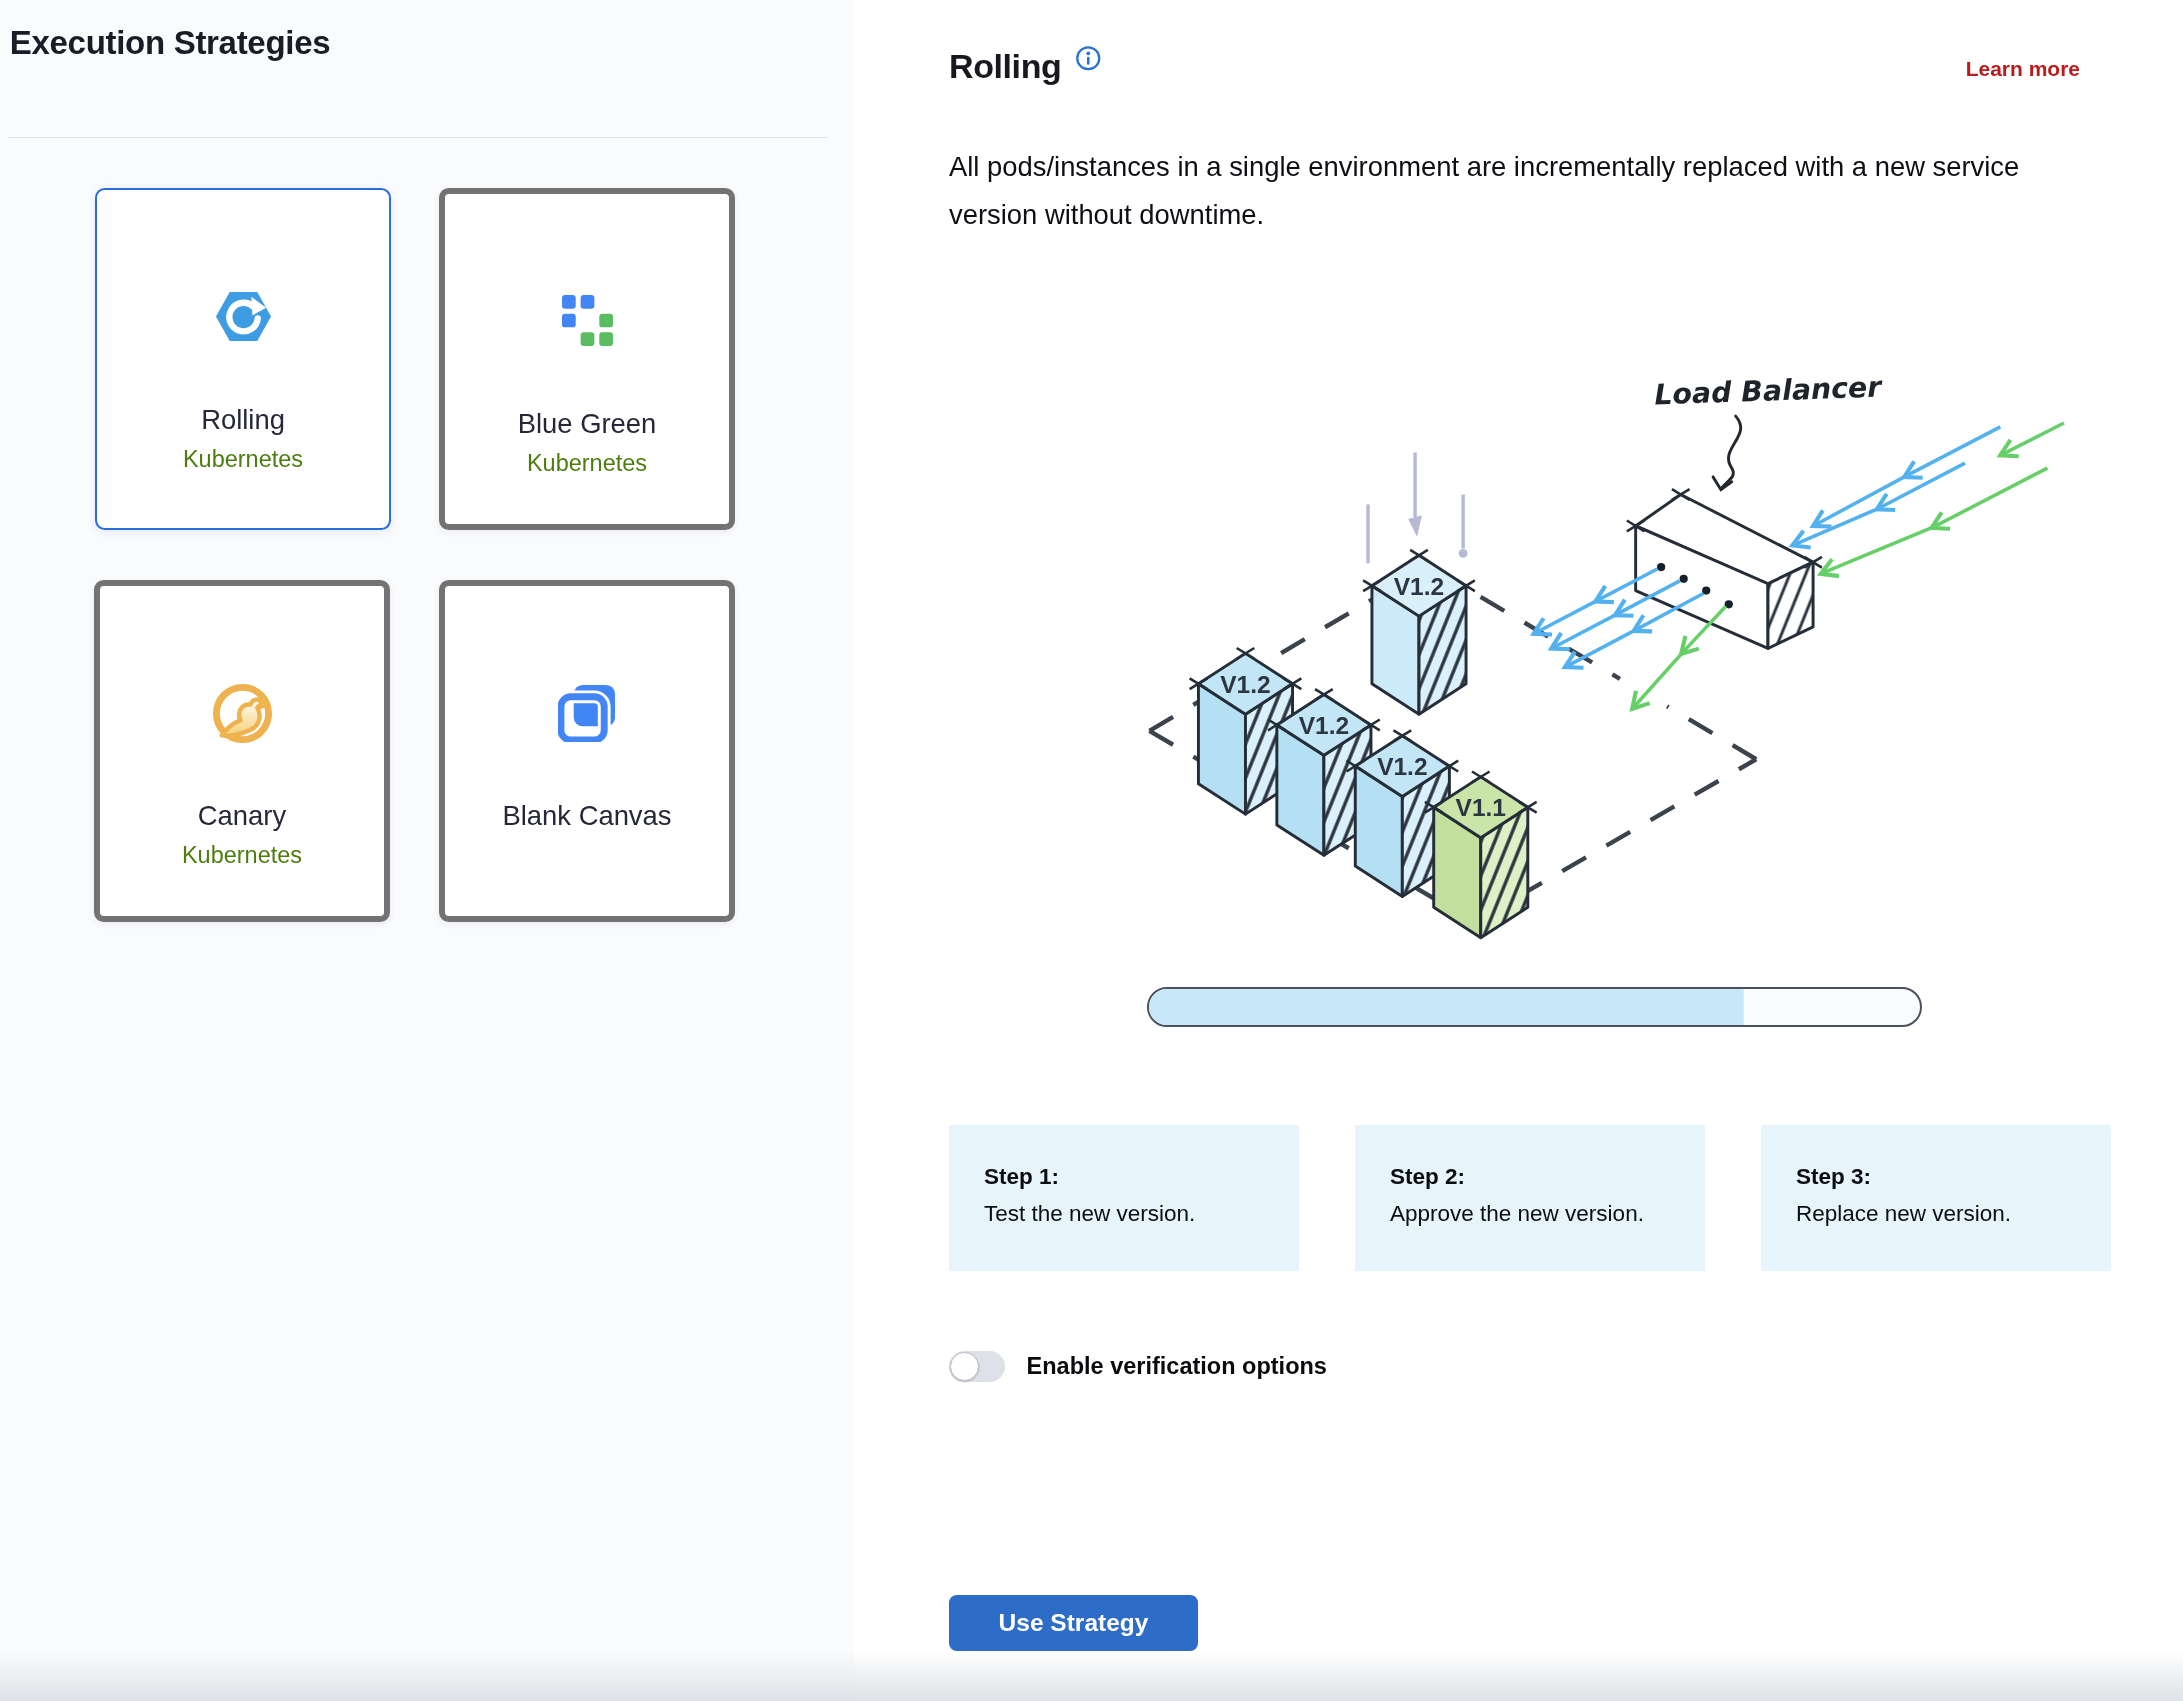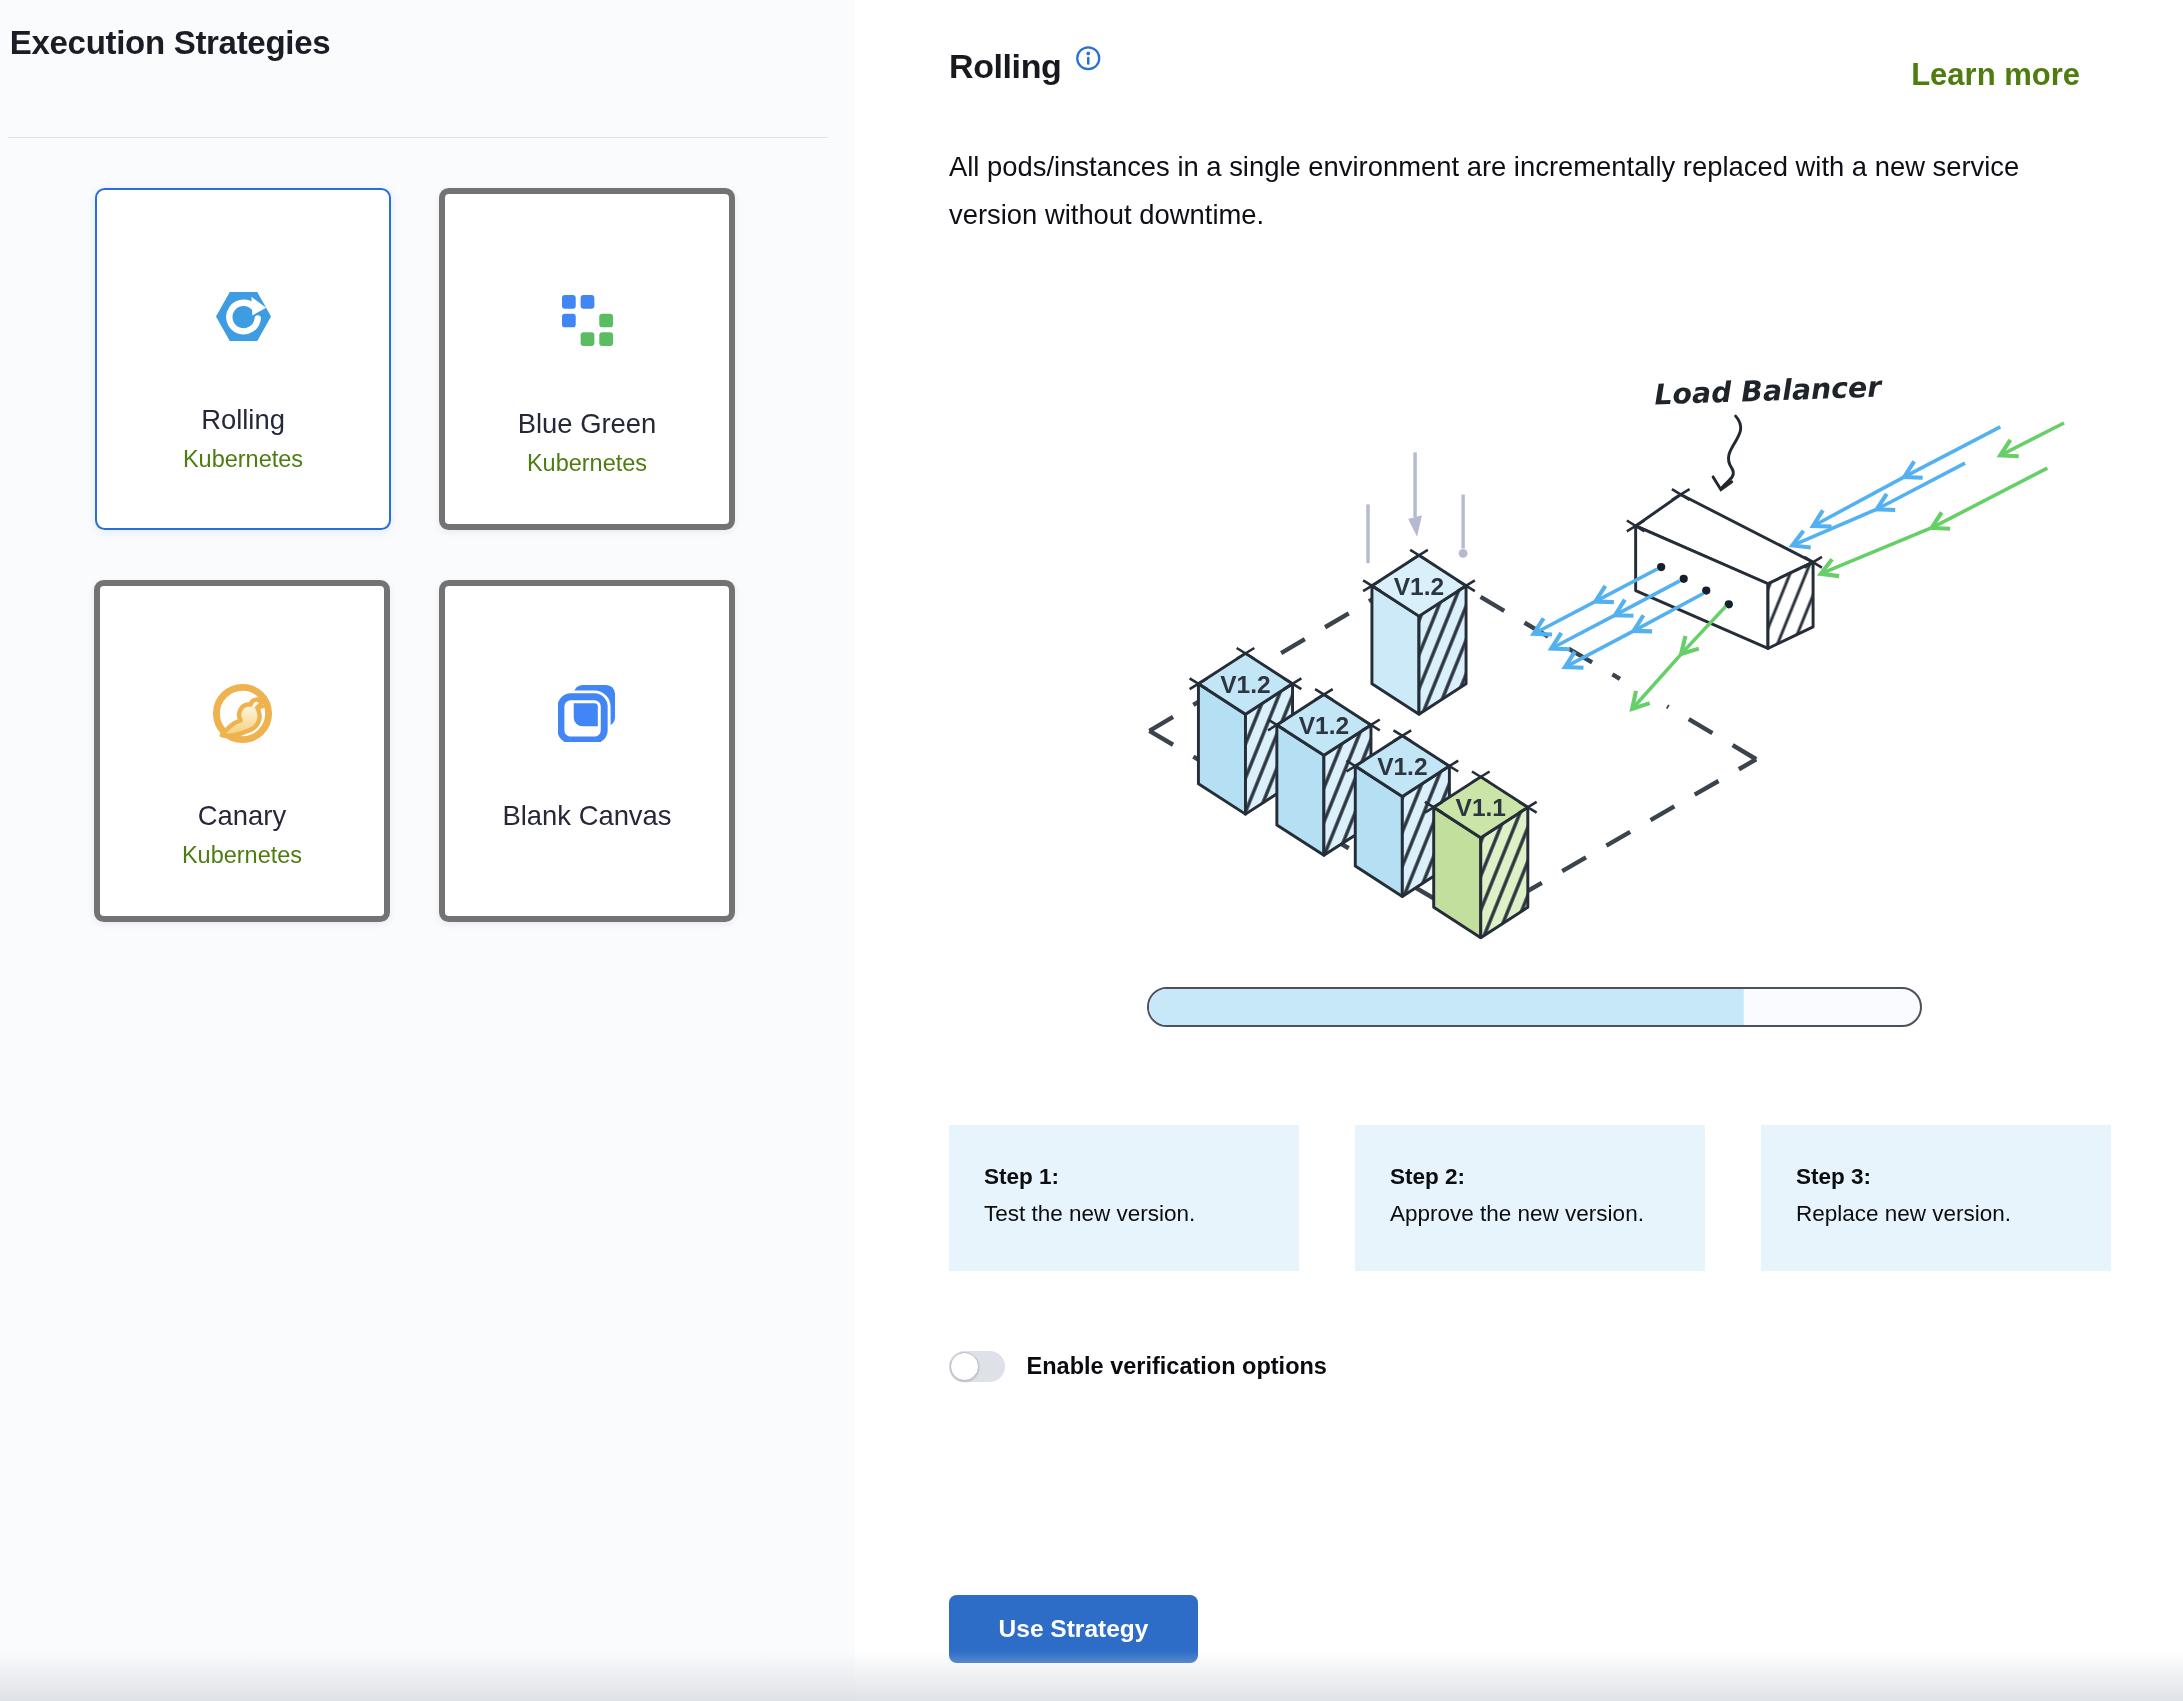--- a/index.html
+++ b/index.html
@@ -22,21 +22,21 @@
   #card-canary{left:94px;top:580px;}
   #card-blank{left:439px;top:580px;}
   .card-icon{height:65px;margin-top:94px;display:flex;align-items:center;justify-content:center;}
   .card-title{margin-top:55px;font-size:27.4px;font-weight:400;color:#26283a;}
   .card-sub{margin-top:9.8px;font-size:23.5px;color:#4d7c0f;}
   
   .main{position:absolute;left:855px;top:0;width:1329px;height:1702px;background:#fff;}
   .detail-header{position:absolute;left:94px;top:47px;display:flex;align-items:flex-start;}
   .detail-title{font-size:34px;font-weight:700;color:#17191f;letter-spacing:-0.4px;}
   .info-ic{margin-left:13.7px;margin-top:-2px;}
-  .learn-more{position:absolute;right:104px;top:57px;font-size:31px;font-weight:700;color:#4d7c0f;text-decoration:none;cursor:pointer;}
+  .learn-more{position:absolute;right:104px;top:57px;font-size:21px;font-weight:700;color:#b91c1c;text-decoration:none;cursor:pointer;}
   .detail-desc{position:absolute;left:94px;top:143px;width:1152px;font-size:27.4px;line-height:48px;color:#0e0f14;}
   .illustration{position:absolute;left:263px;top:323px;width:1000px;height:647px;}
   .progress-wrap{
     position:absolute;left:292px;top:987px;width:775px;height:40px;box-sizing:border-box;
     border:2.5px solid #4c525b;border-radius:21.6px;background:#fafbfe;overflow:hidden;
   }
   .progress-fill{height:100%;background:#c7e8f8;border-right:1px solid #d8eef9;}
   .step{
     position:absolute;top:1125px;width:350px;height:146px;background:#e7f4fb;
     box-sizing:border-box;padding:35px 29px 0 35px;font-size:22.5px;color:#0c0d10;line-height:33px;
@@ -44,21 +44,21 @@
   #step-1{left:94px;} #step-2{left:500px;} #step-3{left:906px;}
   .step-title{font-weight:700;margin-bottom:3.9px;}
   .toggle-row{position:absolute;left:94px;top:1351px;display:flex;align-items:center;}
   .switch{position:relative;width:56px;height:31px;border-radius:15.7px;background:#dfe1e8;cursor:pointer;}
   .switch .knob{
     position:absolute;left:1px;top:1px;width:29px;height:29px;border-radius:50%;background:#fff;
     border:1px solid #bcbdc6;box-sizing:border-box;box-shadow:0 1px 2px rgba(0,0,0,.18);
   }
   .toggle-label{margin-left:21.6px;font-size:23.5px;font-weight:700;color:#0a0b0e;}
   .use-btn{
-    position:absolute;left:94px;top:1595px;width:249px;height:68px;background:#2e6dc7;border:none;
+    position:absolute;left:94px;top:1595px;width:249px;height:56px;background:#2e6dc7;border:none;
     border-radius:7.8px;color:#fff;font-size:24.5px;font-weight:700;cursor:pointer;font-family:inherit;
   }
   .bottom-fade{position:absolute;left:0;bottom:0;width:2184px;height:51px;
     background:linear-gradient(180deg,rgba(224,227,232,0),#dee1e6);pointer-events:none;}
 </style>
 </head>
 <body>
 
 <div class="sidebar">
   <div class="sidebar-title">Execution Strategies</div>

